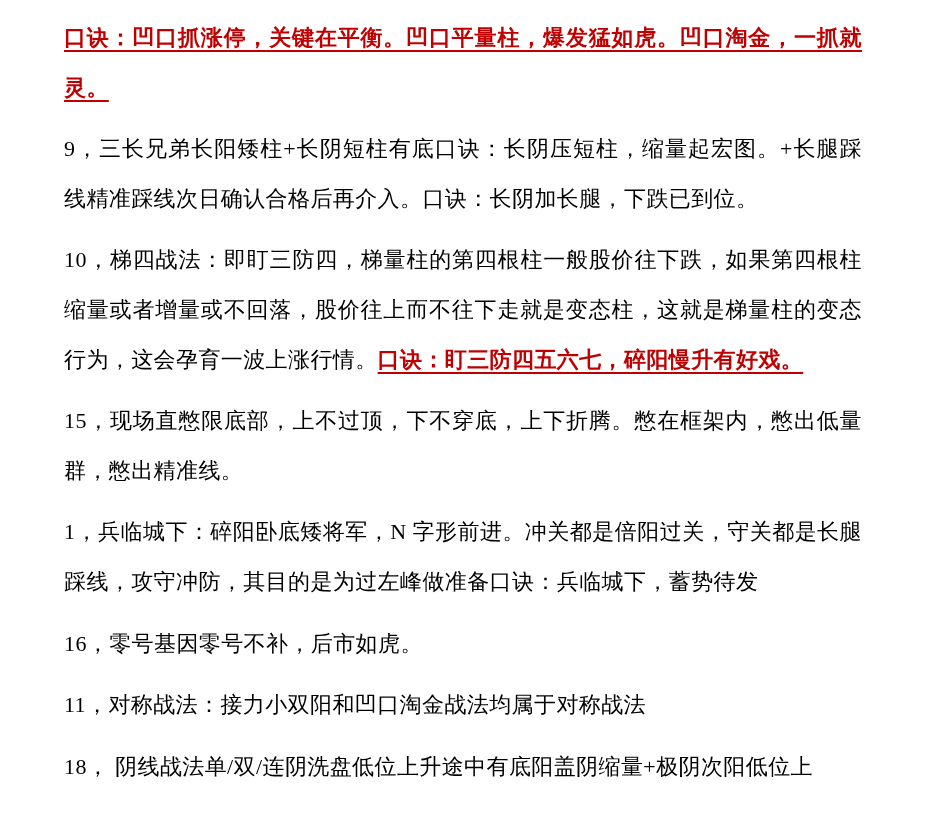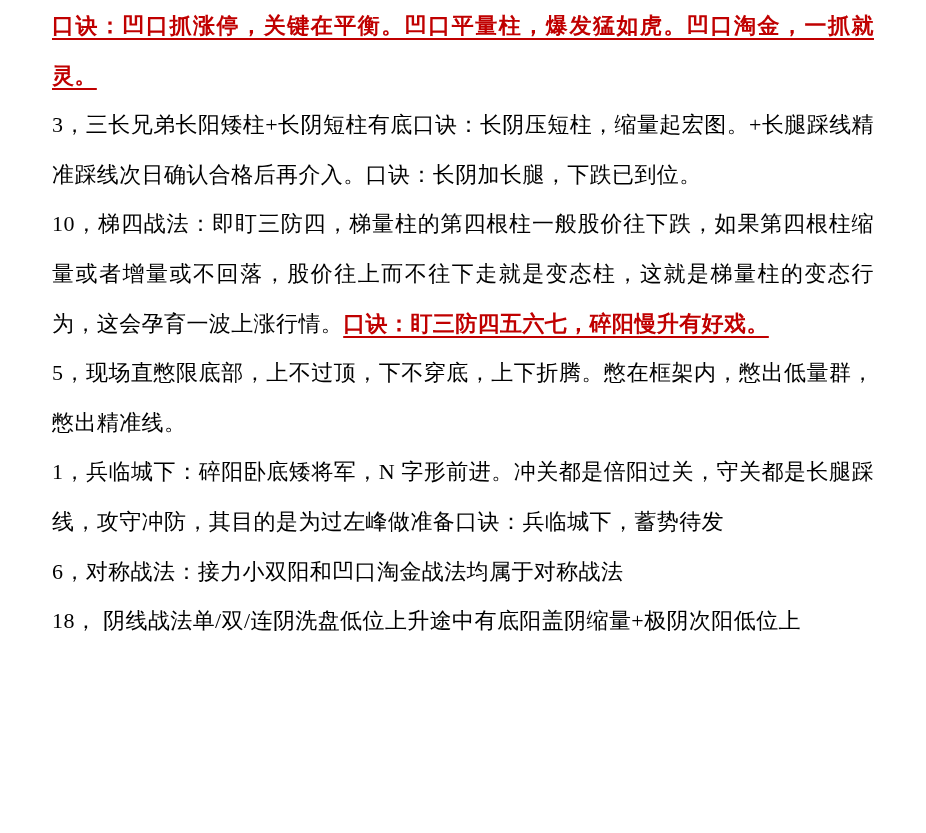--- a/index.html
+++ b/index.html
@@ -15,21 +15,21 @@
     position:relative;
     font-family:"Liberation Serif","DejaVu Serif",serif;
   }
   .page{
     position:absolute;
     left:52px;top:1px;
     width:822px;
     color:var(--ink);
   }
   .page p{
-    margin:0;padding:0;
+    margin:12px;padding:0;
     font-size:22px;
     line-height:49.6px;
     text-align:justify;
     text-justify:inter-character;
     letter-spacing:0.4px;
     word-break:break-all;
   }
   .seg-red{
     color:var(--red);
     font-weight:bold;
@@ -40,19 +40,20 @@
   }
   .seg-normal{
     color:var(--ink);
   }
 </style>
 </head>
 <body>
 
 <div class="page" id="doc-page">
     <p><span class="seg-red">口诀：凹口抓涨停，关键在平衡。凹口平量柱，爆发猛如虎。凹口淘金，一抓就灵。 </span></p>
-    <p><span class="seg-normal">3，三长兄弟长阳矮柱+长阴短柱有底口诀：长阴压短柱，缩量起宏图。+长腿踩线精准踩线次日确认合格后再介入。口诀：长阴加长腿，下跌已到位。</span></p>
+    <p><span class="seg-normal">9，三长兄弟长阳矮柱+长阴短柱有底口诀：长阴压短柱，缩量起宏图。+长腿踩线精准踩线次日确认合格后再介入。口诀：长阴加长腿，下跌已到位。</span></p>
     <p><span class="seg-normal">10，梯四战法：即盯三防四，梯量柱的第四根柱一般股价往下跌，如果第四根柱缩量或者增量或不回落，股价往上而不往下走就是变态柱，这就是梯量柱的变态行为，这会孕育一波上涨行情。</span><span class="seg-red">口诀：盯三防四五六七，碎阳慢升有好戏。</span></p>
-    <p><span class="seg-normal">5，现场直憋限底部，上不过顶，下不穿底，上下折腾。憋在框架内，憋出低量群，憋出精准线。</span></p>
+    <p><span class="seg-normal">15，现场直憋限底部，上不过顶，下不穿底，上下折腾。憋在框架内，憋出低量群，憋出精准线。</span></p>
     <p><span class="seg-normal">1，兵临城下：碎阳卧底矮将军，N 字形前进。冲关都是倍阳过关，守关都是长腿踩线，攻守冲防，其目的是为过左峰做准备口诀：兵临城下，蓄势待发</span></p>
-    <p><span class="seg-normal">6，对称战法：接力小双阳和凹口淘金战法均属于对称战法</span></p>
+    <p><span class="seg-normal">16，零号基因零号不补，后市如虎。</span></p>
+    <p><span class="seg-normal">11，对称战法：接力小双阳和凹口淘金战法均属于对称战法</span></p>
     <p><span class="seg-normal">18， 阴线战法单/双/连阴洗盘低位上升途中有底阳盖阴缩量+极阴次阳低位上</span></p>
   </div>
 
 </body></html>

